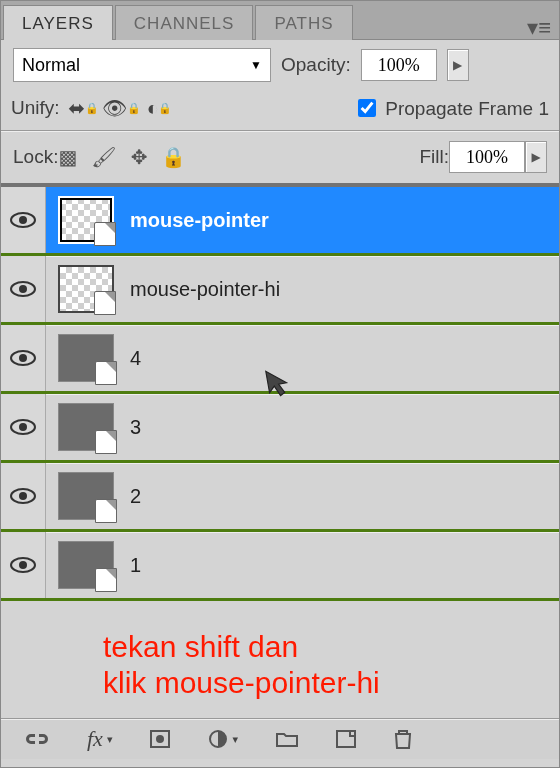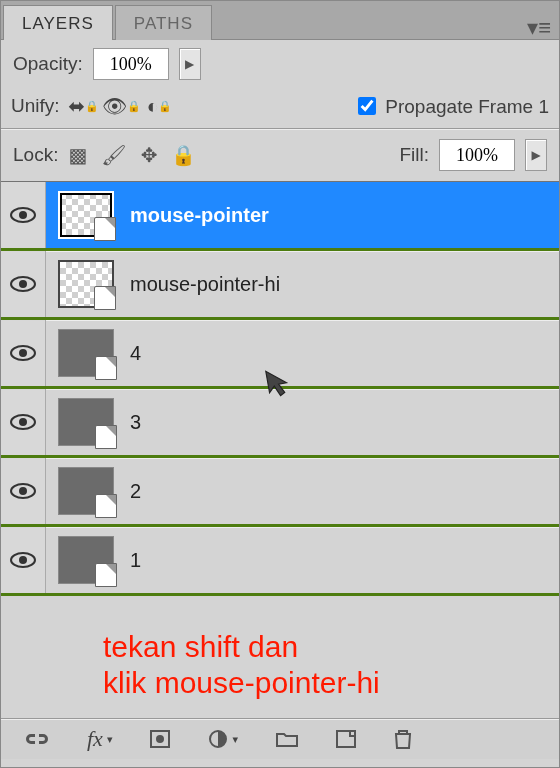--- a/index.html
+++ b/index.html
@@ -124,22 +124,21 @@
     margin-left: auto;
   }
   .check input {
     width: 18px;
     height: 18px;
   }
   .lock-row {
     display: flex;
     align-items: center;
     padding: 10px 12px;
-    border-bottom: 1px solid #737373;
-    gap: 10px;
+    border-bottom: 4px solid #737373;
     box-shadow: inset 0 1px 0 #eee, 0 1px 0 #eee;
     text-align: center;
   }
   .lock-icons {
     display: flex;
     gap: 14px;
     align-items: center;
     font-size: 20px;
     color: #555;
   }
@@ -263,27 +262,32 @@
     gap: 2px;
   }
   .sub { font-size: 11px; vertical-align: sub; }
   .eye-svg { width:26px; height:18px; }
 </style>
 </head>
 <body>
 
 <div class="tabs">
   <div class="tab active">LAYERS</div>
+  <div class="tab">CHANNELS</div>
   <div class="tab">PATHS</div>
   <div class="tab-menu">▾≡</div>
 </div>
 
 <div class="panel-body">
 
   <div class="row">
+    <div class="blend-select">
+      <span>Normal</span>
+      <span class="arrow">▼</span>
+    </div>
     <span class="label">Opacity:</span>
     <div class="value-box">100%</div>
     <div class="slider-thumb">▶</div>
   </div>
 
   <div class="unify-row">
     <span class="label">Unify:</span>
     <span class="icon-btn">⬌<span class="sub">🔒</span></span>
     <span class="icon-btn">👁<span class="sub">🔒</span></span>
     <span class="icon-btn">◐<span class="sub">🔒</span></span>

